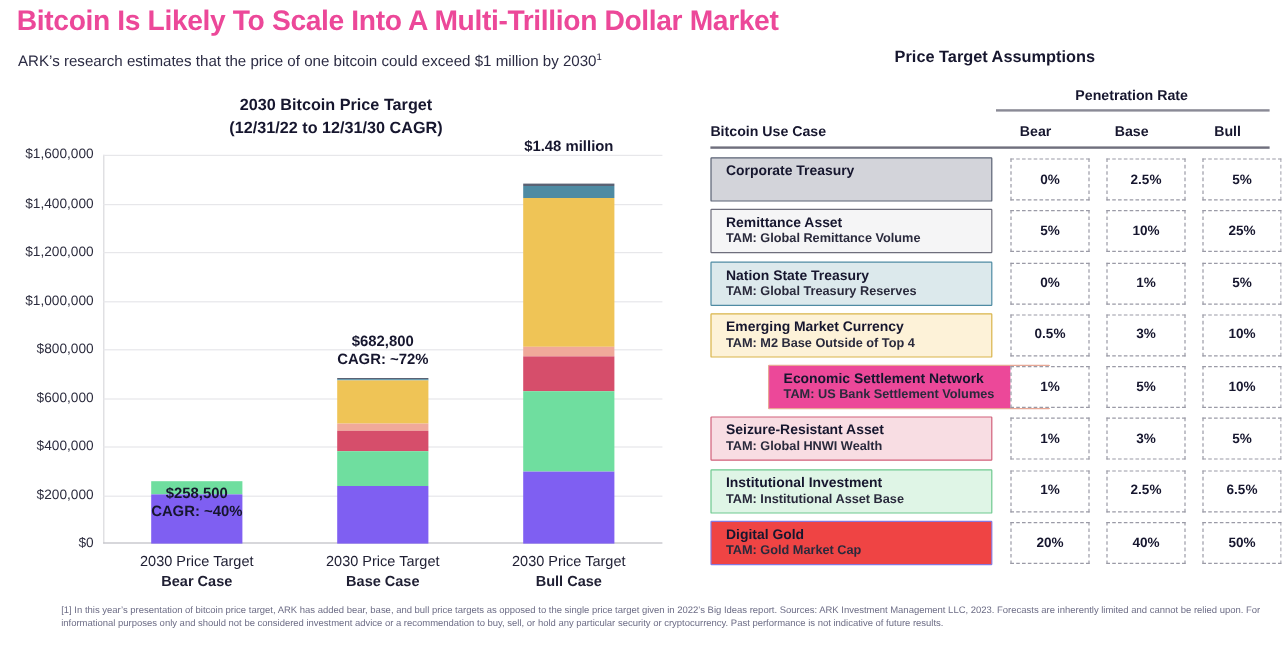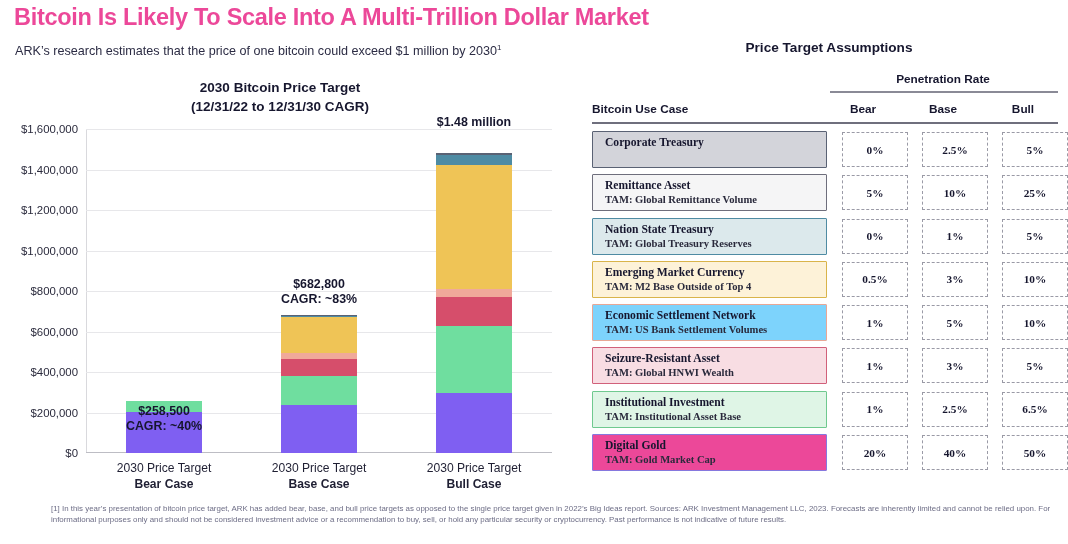--- a/index.html
+++ b/index.html
@@ -89,21 +89,21 @@
   }
   .col-hdr {
     position: absolute; top: 62px; width: 66px; text-align: center;
     font-size: 11.8px; font-weight: bold; color: #16162e;
   }
   .hdr-rule {
     position: absolute; left: 12px; top: 82px; width: 466px; height: 1.5px;
     background: #6f6f7d;
   }
   .rows { position: absolute; left: 12px; top: 91px; width: 470px; }
-  .row { position: relative; height: 40.5px; margin-bottom: 2.8px; font-family: Liberation Serif, serif; }
+  .row { position: relative; height: 40.5px; margin-bottom: 2.8px; }
   .case-box {
     position: absolute; left: 0; top: 0; width: 235px; height: 37px;
     border: 1.2px solid #6e6e7c; border-radius: 1px;
     padding: 4px 0 0 12px;
   }
   .case-name { font-size: 11.6px; font-weight: bold; color: #16162e; line-height: 14px; }
   .case-tam { font-size: 10.6px; font-weight: bold; color: #2a2a3c; line-height: 13px; }
   .val-box {
     position: absolute; top: 1px; width: 66px; height: 35px;
     border: 1.1px dashed #9a9aa6; background: #ffffff;
@@ -163,21 +163,21 @@
           <div class="seg" style="height: 48.195px; background: rgb(127, 95, 242);"></div>
           <div class="seg" style="height: 28.755px; background: rgb(111, 222, 159);"></div>
           <div class="seg" style="height: 17.415px; background: rgb(214, 78, 107);"></div>
           <div class="seg" style="height: 5.67px; background: rgb(240, 169, 154);"></div>
           <div class="seg" style="height: 36.45px; background: rgb(239, 196, 86);"></div>
           <div class="seg" style="height: 1.0125px; background: rgb(78, 139, 163);"></div>
           <div class="seg" style="height: 0.7695px; background: rgb(90, 98, 116);"></div>
         </div>
         <div class="bar-label" style="left: 158px; top: 147.733px;">
           <div>$682,800</div>
-          <div>CAGR: ~83%</div>
+          <div>CAGR: ~72%</div>
         </div>
         <div class="xlab" style="left: 148px; top: 332px;"><div>2030 Price Target</div><b>Base Case</b></div>
         <div class="bar" style="left: 350px; height: 299.7px;">
           <div class="seg" style="height: 60.345px; background: rgb(127, 95, 242);"></div>
           <div class="seg" style="height: 66.825px; background: rgb(111, 222, 159);"></div>
           <div class="seg" style="height: 28.9575px; background: rgb(214, 78, 107);"></div>
           <div class="seg" style="height: 7.8975px; background: rgb(240, 169, 154);"></div>
           <div class="seg" style="height: 123.525px; background: rgb(239, 196, 86);"></div>
           <div class="seg" style="height: 10.125px; background: rgb(78, 139, 163);"></div>
           <div class="seg" style="height: 2.025px; background: rgb(90, 98, 116);"></div>
@@ -228,21 +228,21 @@
         <div class="row">
           <div class="case-box" style="background: rgb(253, 242, 216); border-color: rgb(217, 180, 74);">
             <div class="case-name">Emerging Market Currency</div>
             <div class="case-tam">TAM: M2 Base Outside of Top 4</div>
           </div>
           <div class="val-box" style="left: 250px;">0.5%</div>
           <div class="val-box" style="left: 330px;">3%</div>
           <div class="val-box" style="left: 410px;">10%</div>
         </div>
         <div class="row">
-          <div class="case-box" style="background: #7dd3fc; border-color: rgb(232, 167, 149);">
+          <div class="case-box" style="background: #ec4899; border-color: rgb(232, 167, 149); margin-left: 48px;">
             <div class="case-name">Economic Settlement Network</div>
             <div class="case-tam">TAM: US Bank Settlement Volumes</div>
           </div>
           <div class="val-box" style="left: 250px;">1%</div>
           <div class="val-box" style="left: 330px;">5%</div>
           <div class="val-box" style="left: 410px;">10%</div>
         </div>
         <div class="row">
           <div class="case-box" style="background: rgb(248, 221, 227); border-color: rgb(209, 96, 122);">
             <div class="case-name">Seizure-Resistant Asset</div>
@@ -255,21 +255,21 @@
         <div class="row">
           <div class="case-box" style="background: rgb(223, 245, 230); border-color: rgb(111, 201, 143);">
             <div class="case-name">Institutional Investment</div>
             <div class="case-tam">TAM: Institutional Asset Base</div>
           </div>
           <div class="val-box" style="left: 250px;">1%</div>
           <div class="val-box" style="left: 330px;">2.5%</div>
           <div class="val-box" style="left: 410px;">6.5%</div>
         </div>
         <div class="row">
-          <div class="case-box" style="background: #ec4899; border-color: rgb(134, 120, 222);">
+          <div class="case-box" style="background: #ef4444; border-color: rgb(134, 120, 222);">
             <div class="case-name">Digital Gold</div>
             <div class="case-tam">TAM: Gold Market Cap</div>
           </div>
           <div class="val-box" style="left: 250px;">20%</div>
           <div class="val-box" style="left: 330px;">40%</div>
           <div class="val-box" style="left: 410px;">50%</div>
         </div>
       </div>
   </div>
 

